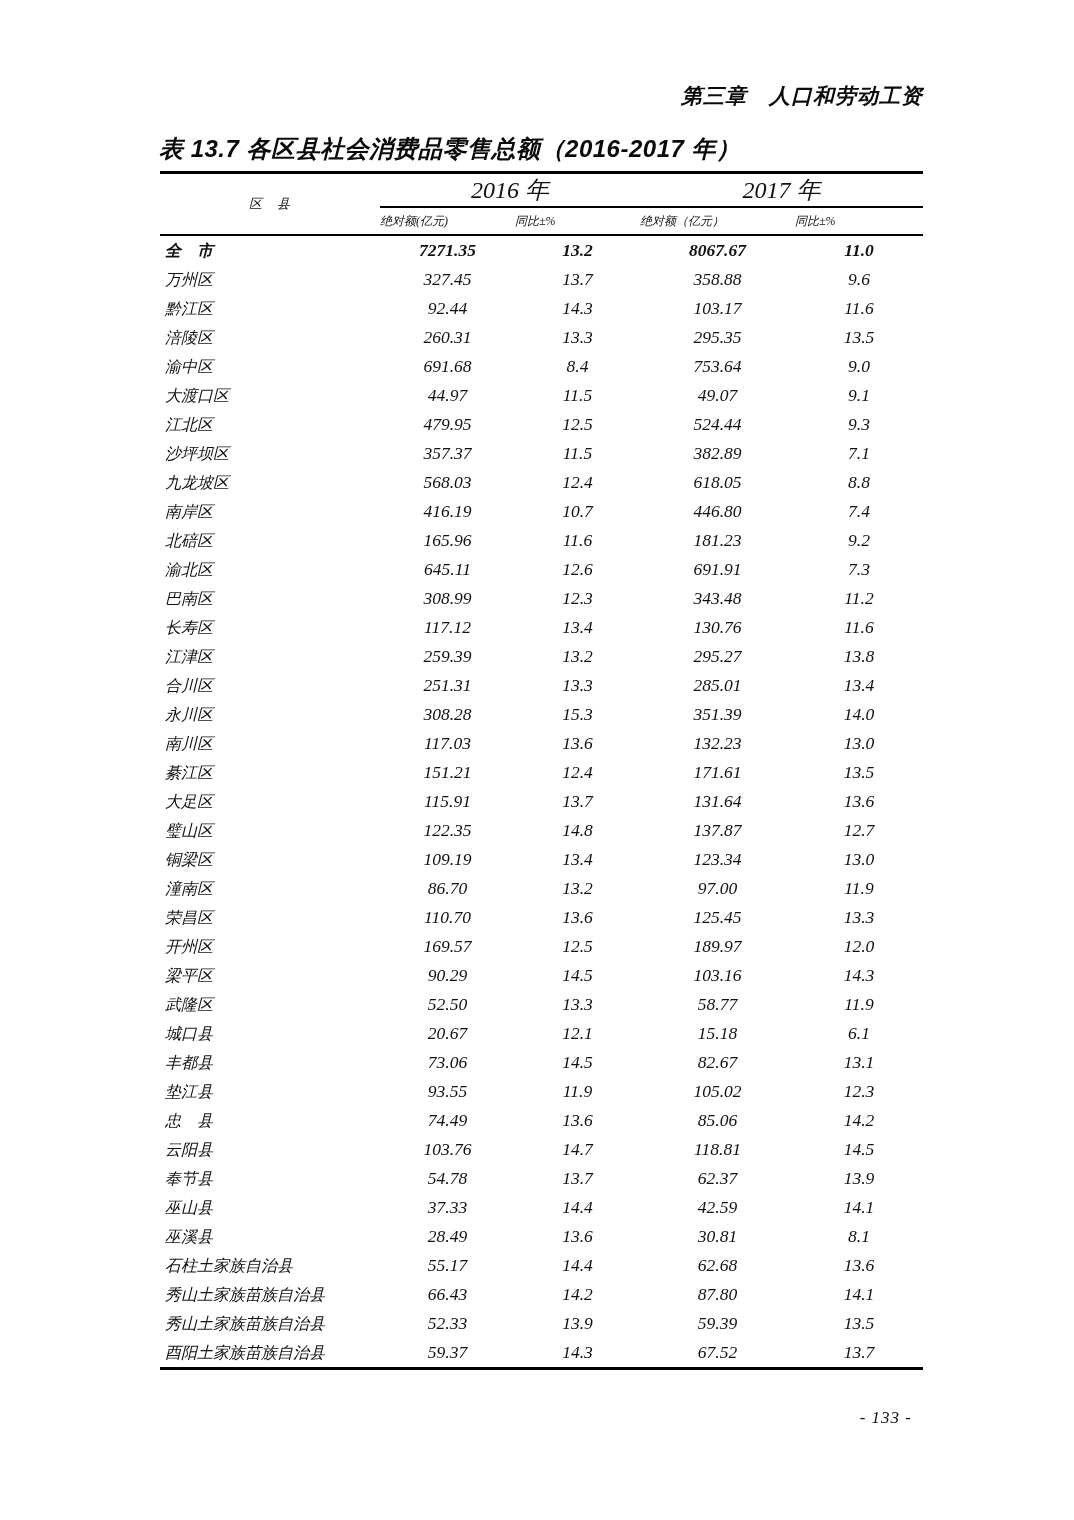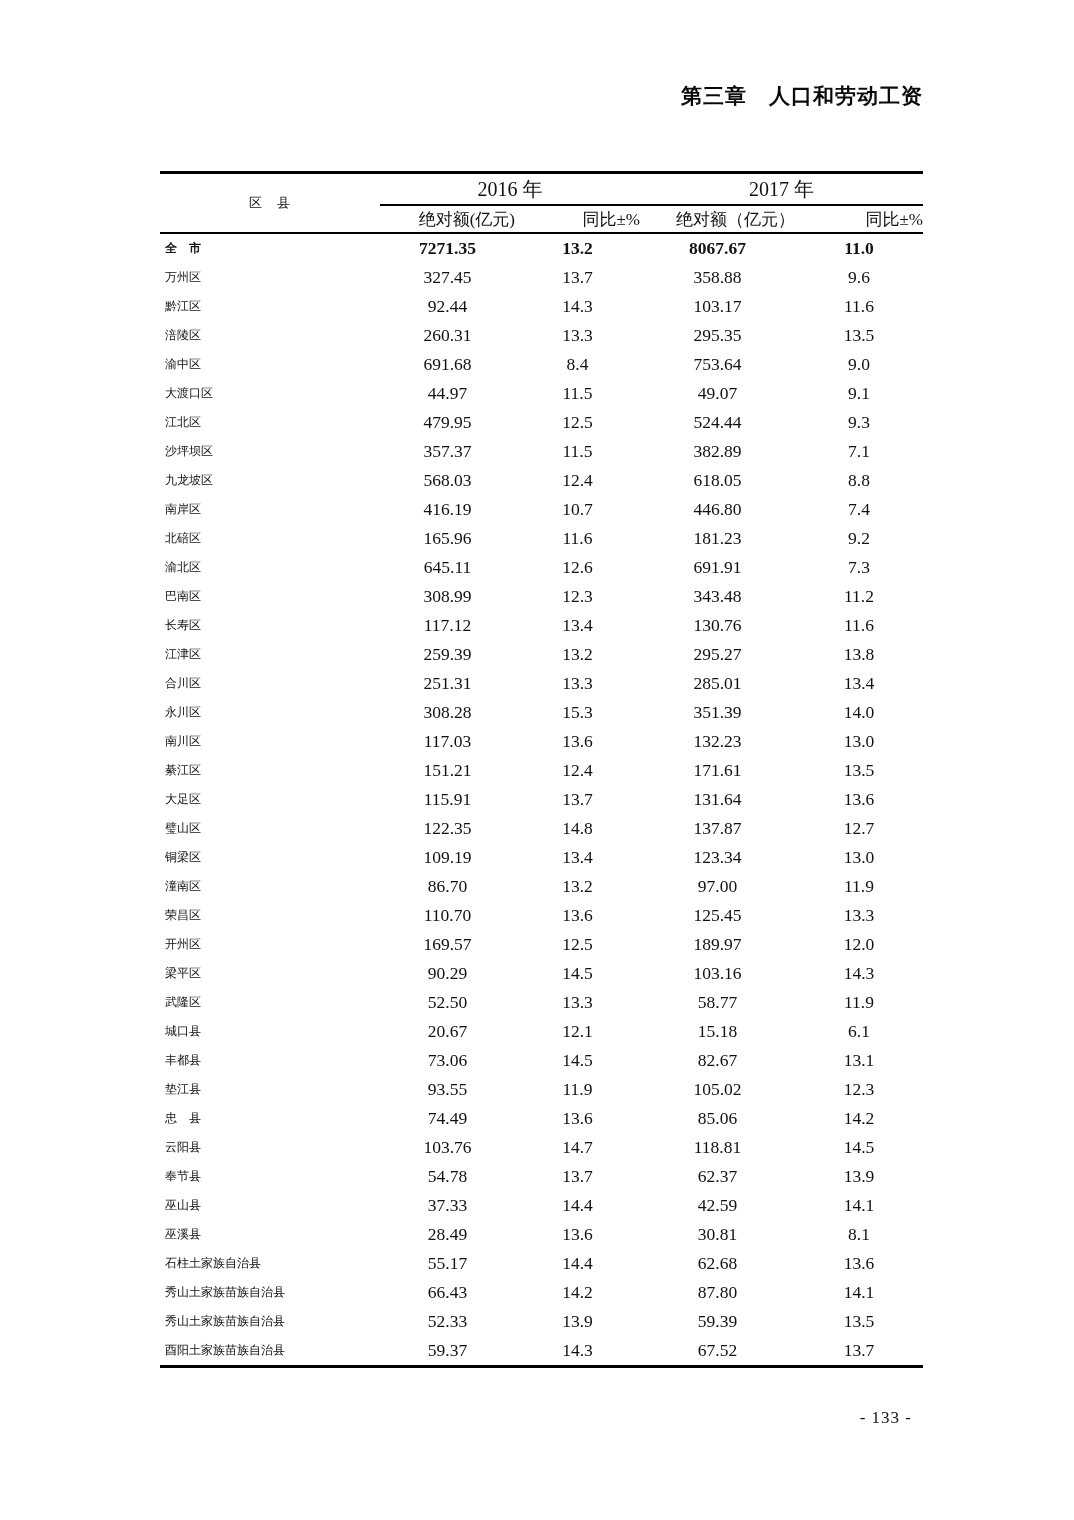--- a/index.html
+++ b/index.html
@@ -4,20 +4,21 @@
 <style>
   html,body{margin:0;padding:0;background:#e8e8e8;}
   .page{
     position:relative;
     width:1074px;height:1520px;
     margin:0 auto;
     background:#ffffff;
     color:#111;
     font-family:"Liberation Serif","DejaVu Serif",serif;
     overflow:hidden;
+    font-style:italic;
   }
   .chapter-header{
     position:absolute;
     top:82px;left:160px;right:151px;
     text-align:right;
     font-family:"Liberation Sans","DejaVu Sans",sans-serif;
     font-weight:bold;
     font-size:21px;
     letter-spacing:1px;
     color:#0a0a0a;
@@ -52,58 +53,59 @@
     text-align:center;
     vertical-align:middle;
     font-size:13px;
     letter-spacing:1px;
   }
   th.year{
     height:30px;
     text-align:center;
     vertical-align:middle;
     border-bottom:2px solid #000;
-    font-size:20px;
+    font-size:24px;
   }
   tr.subhead th{
     height:26px;
-    text-align:right;
+    text-align:left;
     vertical-align:middle;
-    font-size:17px;
+    font-size:12px;
   }
   thead{border-bottom:2.5px solid #000;}
   tbody td{
     height:29px;
     padding:0;
     vertical-align:middle;
     text-align:center;
     line-height:29px;
   }
   tbody td.name{
     text-align:left;
     padding-left:5px;
-    font-size:12px;
+    font-size:16px;
     white-space:nowrap;
   }
   tr.bold td{font-weight:bold;}
   .page-number{
     position:absolute;
     top:1392px;right:162px;
     font-size:17px;
     letter-spacing:1px;
     margin-top:16px;
   }
 </style>
 </head>
 <body>
 
 <div class="page">
 
   <div class="chapter-header">第三章　人口和劳动工资</div>
 
+  <div class="table-title">表 13.7 各区县社会消费品零售总额（2016-2017 年）</div>
 
   <table class="data">
     <colgroup>
       <col class="c-name">
         <col class="c-v16">
         <col class="c-r16">
         <col class="c-v17">
         <col class="c-r17">
     </colgroup>
     <thead>

